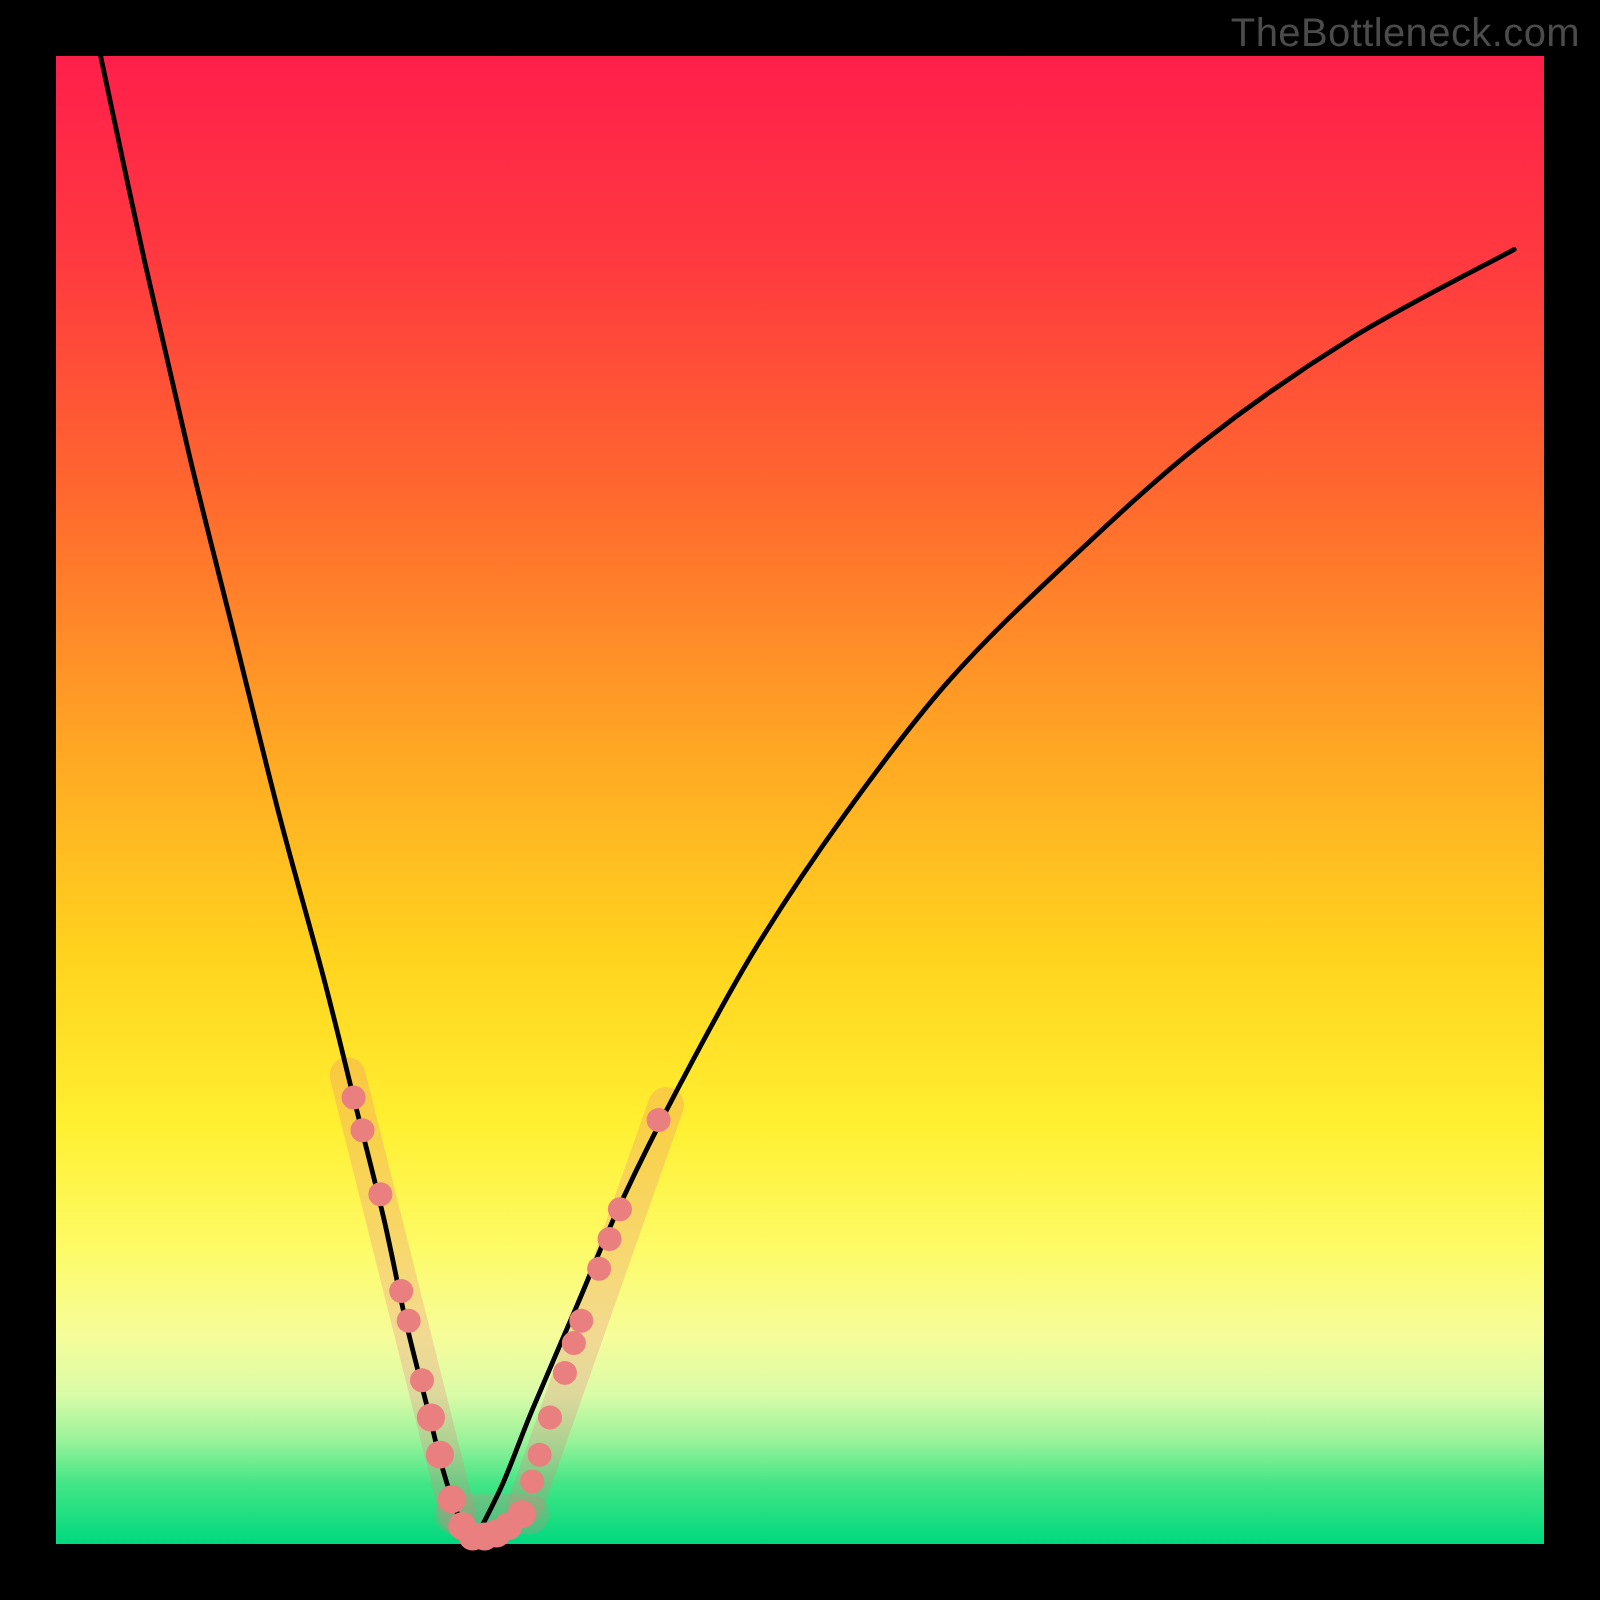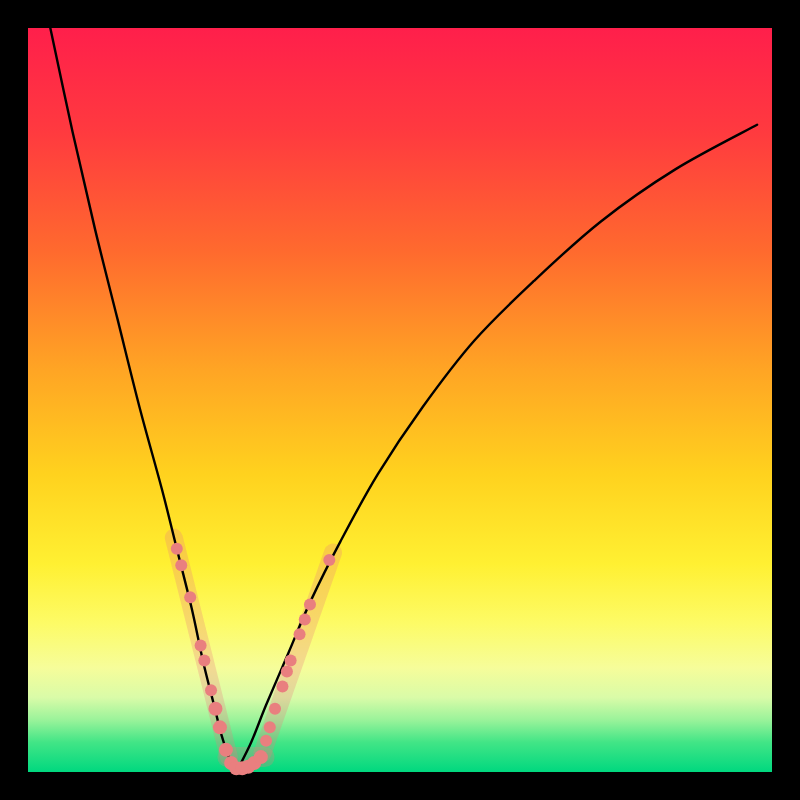--- a/index.html
+++ b/index.html
@@ -75,13 +75,14 @@
       <circle cx="241.8" cy="699.36" r="6" fill="#e97f7f"></circle>
       <circle cx="247.008" cy="680.76" r="6" fill="#e97f7f"></circle>
       <circle cx="254.448" cy="658.44" r="6" fill="#e97f7f"></circle>
       <circle cx="258.912" cy="643.56" r="6" fill="#e97f7f"></circle>
       <circle cx="262.632" cy="632.4" r="6" fill="#e97f7f"></circle>
       <circle cx="271.56" cy="606.36" r="6" fill="#e97f7f"></circle>
       <circle cx="276.76800000000003" cy="591.48" r="6" fill="#e97f7f"></circle>
       <circle cx="281.976" cy="576.6" r="6" fill="#e97f7f"></circle>
       <circle cx="301.32" cy="531.96" r="6" fill="#e97f7f"></circle>
     </svg>
+  <div class="watermark">TheBottleneck.com</div>
 </div>
 
 </body></html>

